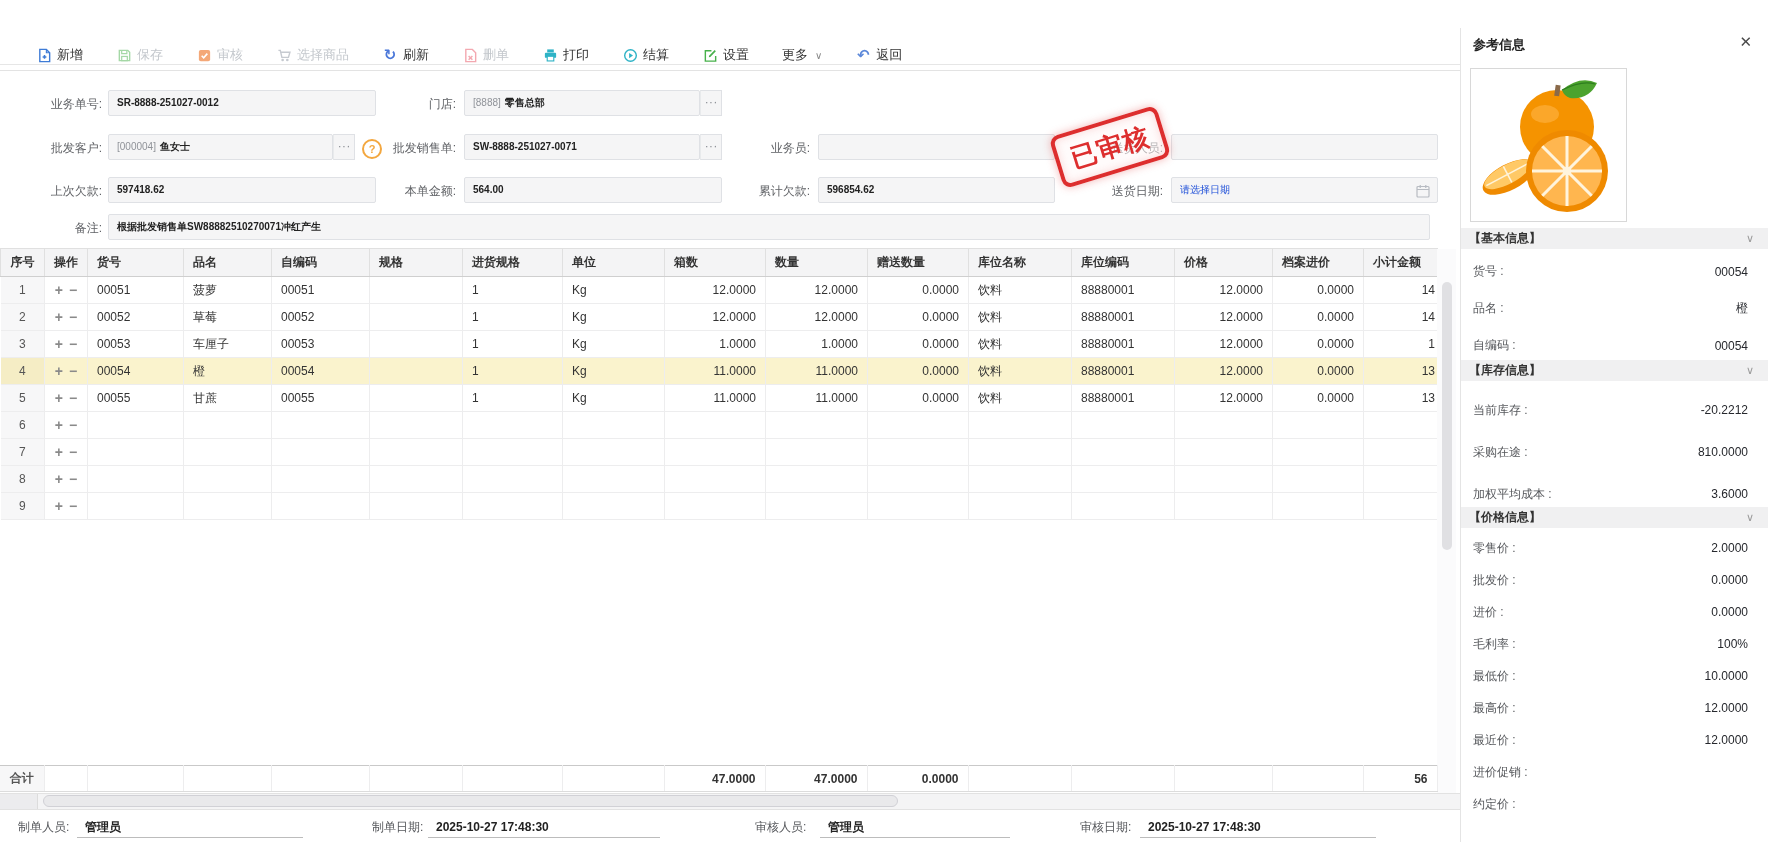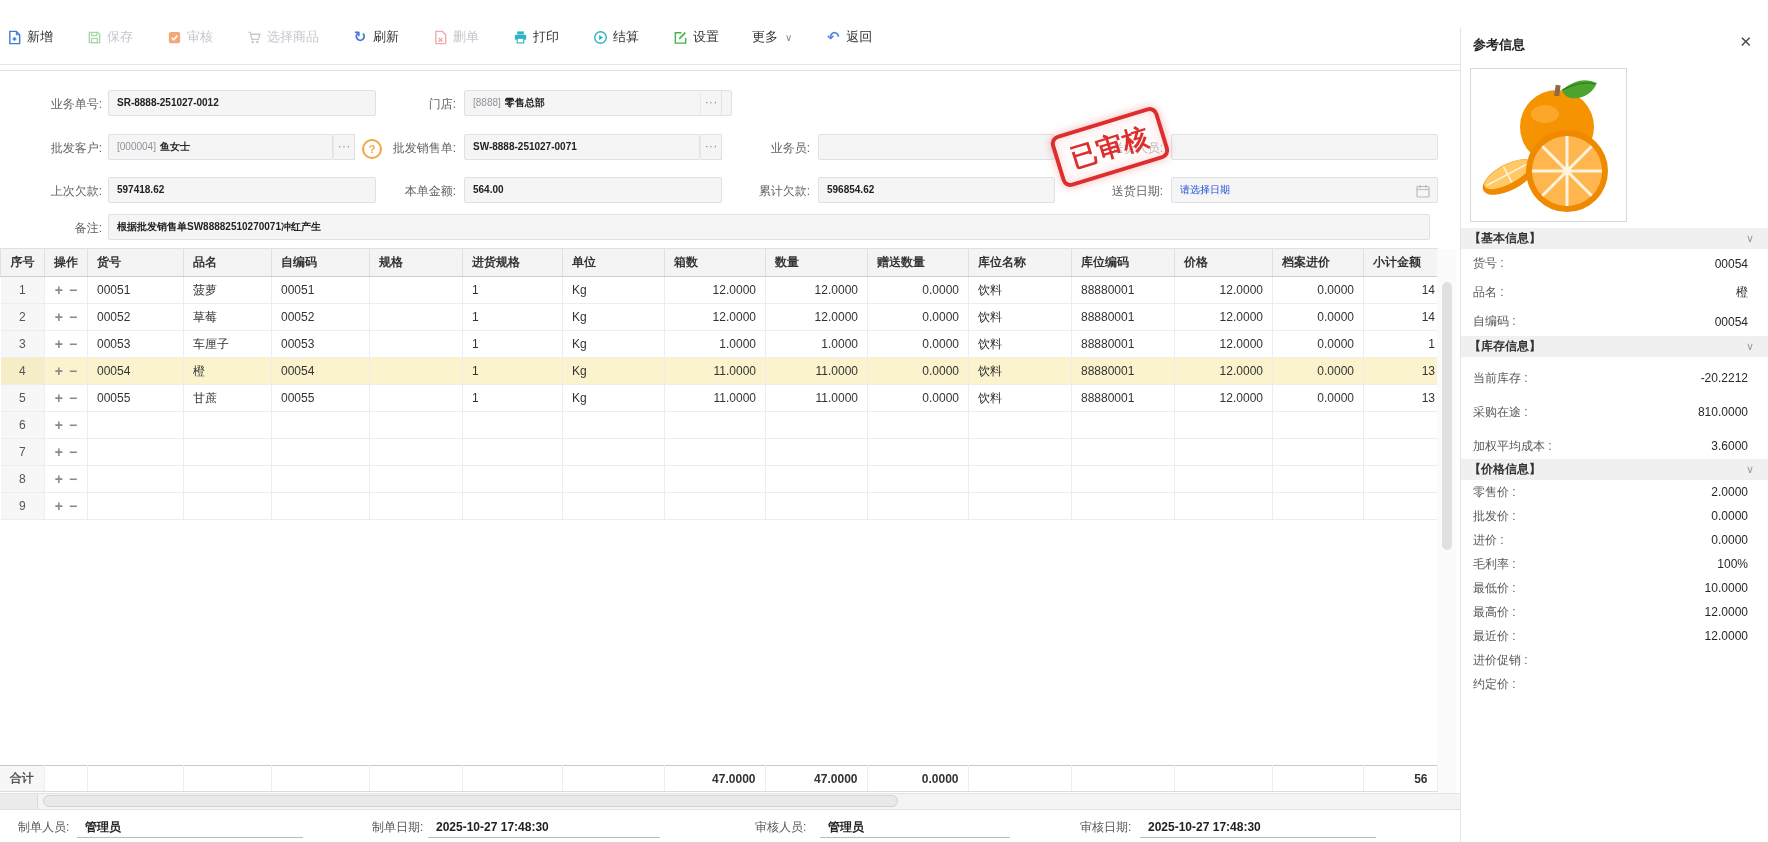--- a/index.html
+++ b/index.html
@@ -3,21 +3,21 @@
 <meta charset="utf-8">
 <style>
   html,body{margin:0;padding:0;background:#e9e9e9;}
   #app{position:relative;width:1768px;height:842px;background:#fff;overflow:hidden;
        font-family:"Liberation Sans","DejaVu Sans",sans-serif;font-size:12px;color:#333;}
   
   .titlebar{position:absolute;left:0;top:0;width:1768px;height:27px;background:#fff;border-bottom:1px solid #e3e3e3;margin-top:43px;}
   .title{position:absolute;left:16px;top:6px;font-size:14px;font-weight:bold;color:#1a1a1a;}
   
   .toolbar{position:absolute;left:0;top:28px;width:1460px;height:37px;border-bottom:1px solid #e6e6e6;
-           display:flex;align-items:flex-start;padding-left:6px;gap:33px;box-sizing:border-box;background:#fff;}
+           display:flex;align-items:flex-end;padding-left:36px;gap:33px;box-sizing:border-box;background:#fff;}
   .tb-item{display:flex;align-items:center;gap:5px;font-size:13px;color:#333;cursor:pointer;white-space:nowrap;}
   .tb-item.disabled{color:#c3c7cc;cursor:default;}
   .ticon{display:inline-flex;width:16px;height:16px;align-items:center;justify-content:center;}
   .ticon.text{font-size:15px;font-weight:bold;line-height:16px;}
   .chev{font-size:10px;color:#888;margin-left:2px;}
   
   .form-area{position:absolute;left:0;top:66px;width:1460px;height:182px;}
   .flabel{position:absolute;height:28px;line-height:28px;font-size:12px;color:#606266;text-align:right;}
   .finput{position:absolute;height:26px;line-height:24px;background:#f5f5f6;border:1px solid #dfe1e5;border-radius:2px;
           font-size:10px;font-weight:bold;color:#222;padding:0 8px;box-sizing:border-box;white-space:nowrap;overflow:hidden;}
@@ -65,21 +65,21 @@
         border-bottom:1px solid #bcbcbc;padding-left:8px;box-sizing:border-box;}
   
   .panel{position:absolute;left:1460px;top:28px;width:308px;height:814px;border-left:1px solid #e4e4e4;background:#fff;box-sizing:border-box;}
   .panel-title{position:absolute;left:12px;top:8px;font-size:13px;font-weight:bold;color:#222;}
   .panel-close{position:absolute;right:16px;top:5px;font-size:15px;color:#4a4a4a;cursor:pointer;}
   .img-box{position:absolute;left:9px;top:40px;width:157px;height:154px;border:1px solid #d8d8d8;background:#fff;box-sizing:border-box;}
   .psecs{position:absolute;left:0;top:200px;width:307px;}
   .psec-h{height:21px;background:#f0f0f1;display:flex;align-items:center;justify-content:space-between;
           padding:0 14px 0 8px;font-weight:bold;font-size:12px;color:#333;}
   .psec-h .pchev{font-size:11px;color:#9a9a9a;font-weight:normal;}
-  .prow{display:flex;justify-content:space-between;align-items:center;padding:0 20px 0 12px;font-size:12px;}
+  .prow{display:flex;justify-content:space-between;align-items:center;padding:8px 20px 0 12px;font-size:12px;}
   .sec-rh29 .prow{height:29px;}
   .sec-rh26 .prow{height:26px;margin-top:8px;}
   .sec-rh24 .prow{height:24px;}
   .prow .pl{color:#56585c;}
   .prow .pv{color:#26282d;}
 </style>
 </head>
 <body>
 
 <div id="app">
@@ -181,21 +181,21 @@
         </span>
         <span>返回</span>
       </div>
     </div>
 
   <div class="form-area">
 
     <div class="flabel" style="left:8px;top:24px;width:94px">业务单号:</div>
     <div class="finput" style="left:108px;top:24px;width:268px"><span>SR-8888-251027-0012</span></div>
     <div class="flabel" style="left:352px;top:24px;width:104px">门店:</div>
-    <div class="finput" style="left:464px;top:24px;width:268px"><span class="code">[8888]</span><span>零售总部</span></div>
+    <div class="finput" style="left:464px;top:24px;width:236px"><span class="code">[8888]</span><span>零售总部</span></div>
     <div class="ellip" style="left:700px;top:24px">···</div>
 
     <div class="flabel" style="left:8px;top:68px;width:94px">批发客户:</div>
     <div class="finput" style="left:108px;top:68px;width:225px"><span class="code">[000004]</span><span>鱼女士</span></div>
     <div class="ellip" style="left:333px;top:68px">···</div>
     <div class="help" style="left:362px;top:73px">?</div>
     <div class="flabel" style="left:352px;top:68px;width:104px">批发销售单:</div>
     <div class="finput" style="left:464px;top:68px;width:236px"><span>SW-8888-251027-0071</span></div>
     <div class="ellip" style="left:700px;top:68px">···</div>
     <div class="flabel" style="left:714px;top:68px;width:96px">业务员:</div>

